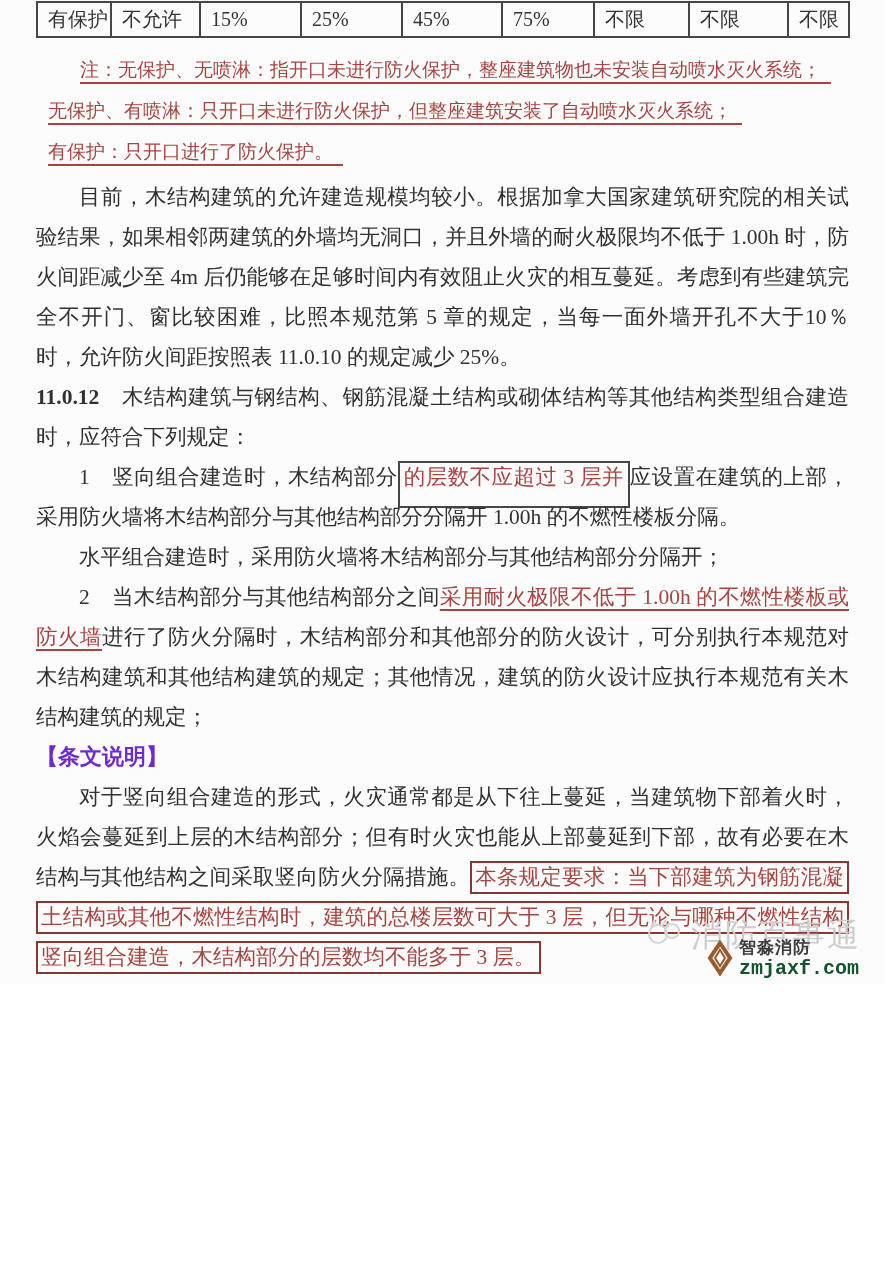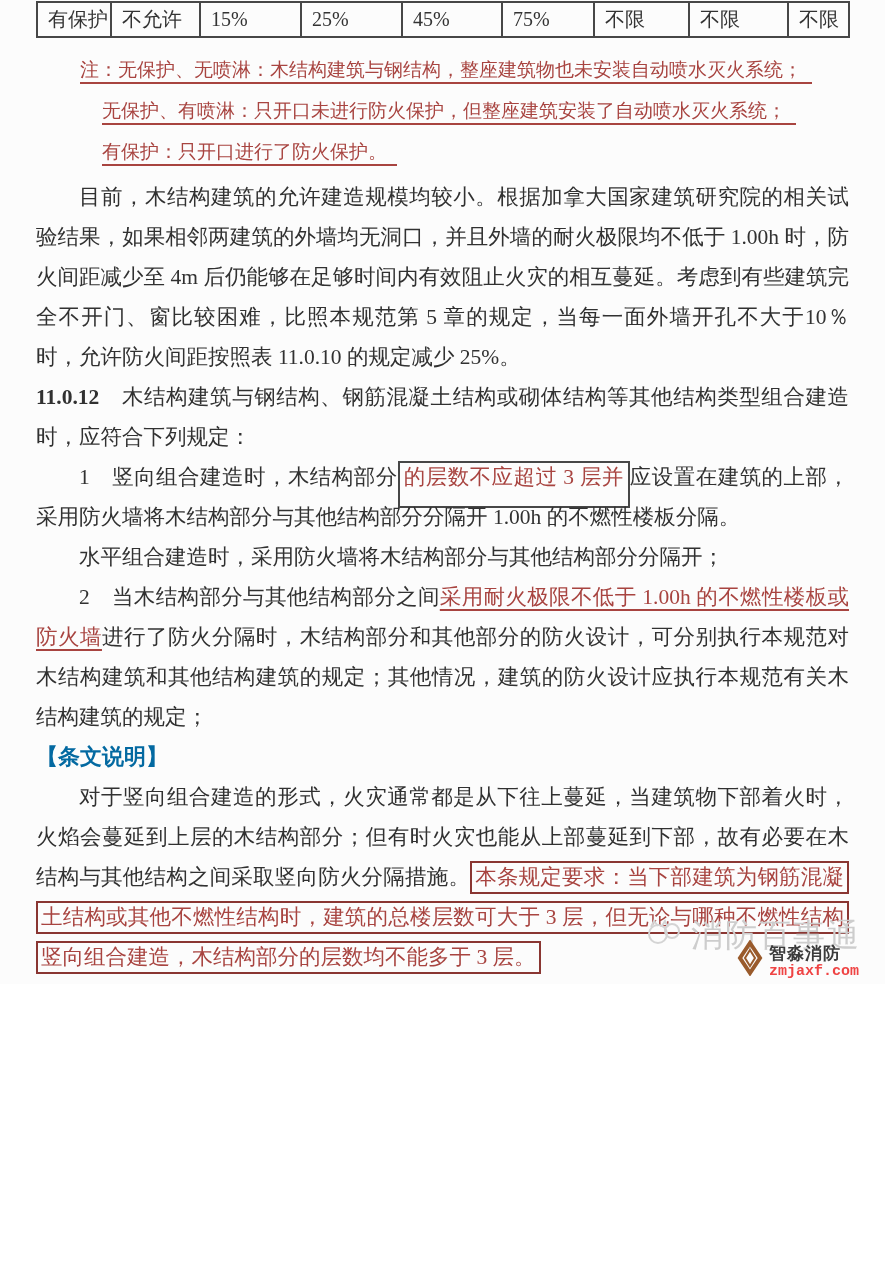--- a/index.html
+++ b/index.html
@@ -27,21 +27,21 @@
     vertical-align:middle;
     color:#333333;
     white-space:nowrap;
     overflow:hidden;
   }
 
   
   .notes { margin-top:12px; }
   .note-line { line-height:40px; white-space:nowrap; }
   .note-line.n1 { padding-left:80px; }
-  .note-line.n2, .note-line.n3 { padding-left:102px; }
+  .note-line.n2, .note-line.n3 { padding-left:48px; }
   .note-text {
     color:#a84440;
     font-size:19px;
     border-bottom:2px solid #a84440;
     padding-bottom:2px;
     padding-right:10px;
   }
 
   
   .doc {
@@ -71,21 +71,21 @@
     color:#a84440;
     border:2px solid #8a3632;
     padding:2px 3px 3px 3px;
     -webkit-box-decoration-break:clone;
     box-decoration-break:clone;
   }
   .explain-heading {
     font-family:"Liberation Sans","DejaVu Sans",sans-serif;
     font-weight:bold;
     font-size:22px;
-    color:#0369a1;
+    color:#6d28d9;
   }
 
   
   .watermark {
     position:absolute;
     right:14px; bottom:4px;
     width:215px; height:66px;
     pointer-events:none;
   }
   .wm-light {
@@ -99,21 +99,21 @@
     position:absolute; bottom:0; right:12px;
     display:flex; align-items:flex-end; gap:6px;
   }
   .wm-dark-text { display:flex; flex-direction:column; line-height:1.1; }
   .wm-brand2 {
     font-family:"Liberation Sans","DejaVu Sans",sans-serif;
     font-weight:bold; font-size:17px; color:#3b3b3b; letter-spacing:1px;
   }
   .wm-url {
     font-family:"Liberation Mono","DejaVu Sans Mono",monospace;
-    font-weight:bold; font-size:15px; color:#ef4444;
+    font-weight:bold; font-size:20px; color:#14532d;
   }
 </style>
 </head>
 <body>
 
 <div class="page">
 
   <table class="top-table">
     <colgroup>
       <col style="width:74px">
@@ -136,21 +136,21 @@
       <td>75%</td>
       <td>不限</td>
       <td>不限</td>
       <td>不限</td>
     </tr>
   </tbody>
     </table>
 
   <div class="notes">
     <div class="note-line n1">
-      <span class="note-text">注：无保护、无喷淋：木结构建筑与钢结构，整座建筑物也未安装自动喷水灭火系统；</span>
+      <span class="note-text">注：无保护、无喷淋：指开口未进行防火保护，整座建筑物也未安装自动喷水灭火系统；</span>
     </div>
     <div class="note-line n2">
       <span class="note-text">无保护、有喷淋：只开口未进行防火保护，但整座建筑安装了自动喷水灭火系统；</span>
     </div>
     <div class="note-line n3">
       <span class="note-text">有保护：只开口进行了防火保护。</span>
     </div>
   </div>
 
   <div class="doc">

